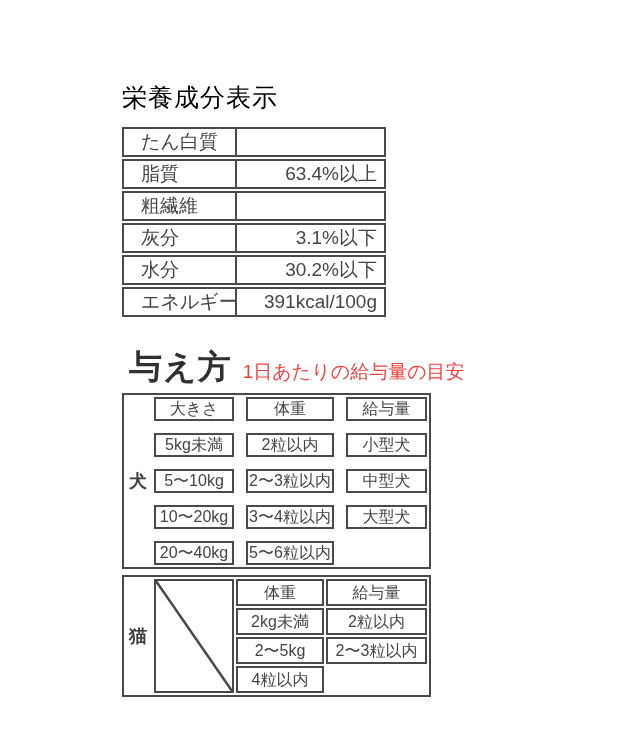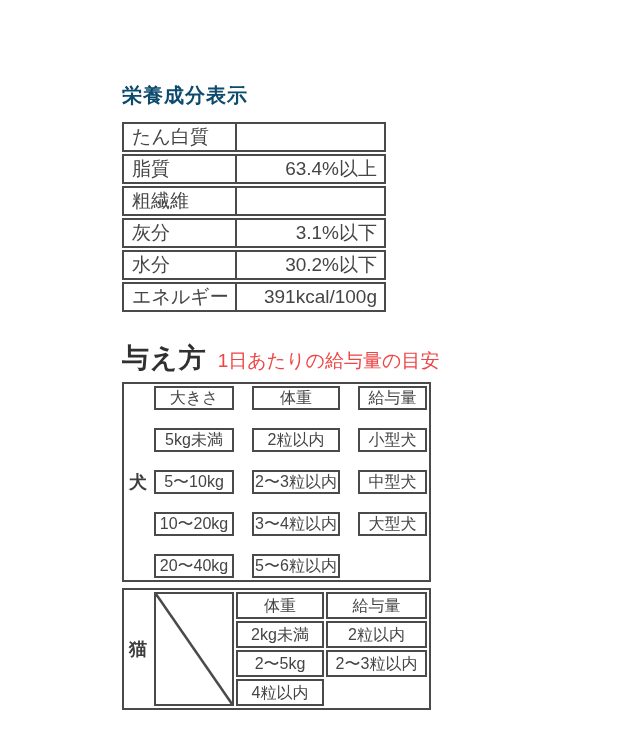--- a/index.html
+++ b/index.html
@@ -8,47 +8,47 @@
     width: 625px; height: 750px;
     font-family: "Liberation Sans", "DejaVu Sans", sans-serif;
     color: #454545;
     overflow: hidden;
   }
   .page { position: relative; width: 625px; height: 750px; background: #fff; }
   .content { position: absolute; left: 122px; top: 85px; width: 380px; }
 
   
   .title {
-    font-size: 20px; font-weight: bold; color: #0c4a6e;
+    font-size: 25px; font-weight: normal; color: #000000;
     letter-spacing: 1px; line-height: 1;
   }
   .nutri-table { margin-top: 17px; width: 264px; }
   .nrow {
     display: flex; align-items: stretch;
     height: 30px; border: 2px solid #4a4a4a;
     margin-bottom: 2px; background: #fff;
   }
   .nrow:last-child { margin-bottom: 0; }
   .nlabel {
     width: 113px; border-right: 2px solid #4a4a4a;
     display: flex; align-items: center;
-    padding-left: 8px; font-size: 19px; color: #454545;
+    padding-left: 17px; font-size: 19px; color: #454545;
     white-space: nowrap; overflow: hidden;
   }
   .nvalue {
     flex: 1; display: flex; align-items: center; justify-content: flex-end;
     padding-right: 7px; font-size: 19px; color: #454545;
     white-space: nowrap;
   }
 
   
   .feed-heading { margin-top: 33px; display: flex; align-items: flex-end; }
   .title2 {
-    font-size: 27px; font-weight: bold; color: #303030;
-    letter-spacing: 1px; line-height: 1;
+    font-size: 33px; font-weight: bold; color: #303030;
+    letter-spacing: 1px; line-height: 1; margin-left: 7px;
   }
   .subtitle {
     font-size: 19px; color: #ef4444; margin-left: 11px;
     line-height: 1; padding-bottom: 2px; white-space: nowrap;
   }
 
   
   .feed-section {
     width: 309px; border: 2px solid #4a4a4a;
     display: flex; align-items: stretch; background: #fff;
@@ -56,21 +56,21 @@
   .feed-section.dog { margin-top: 10px; }
   .feed-section.cat { margin-top: 6px; }
   .species {
     width: 28px; display: flex; align-items: center; justify-content: center;
     font-size: 18px; font-weight: bold; color: #3d3d3d;
   }
   .dog-grid {
     flex: 1; display: grid;
     grid-template-columns: 80px 88px 1fr;
     grid-auto-rows: 24px;
-    gap: 18px; padding: 2px;
+    gap: 12px; padding: 2px;
   }
   .cell {
     border: 2px solid #4a4a4a; background: #fff;
     display: flex; align-items: center; justify-content: center;
     font-size: 16px; color: #454545; line-height: 1;
     white-space: nowrap; overflow: hidden;
   }
   .cat-right { flex: 1; display: flex; gap: 2px; padding: 2px; }
   .diag-cell {
     width: 80px; border: 2px solid #4a4a4a; position: relative; background: #fff;

